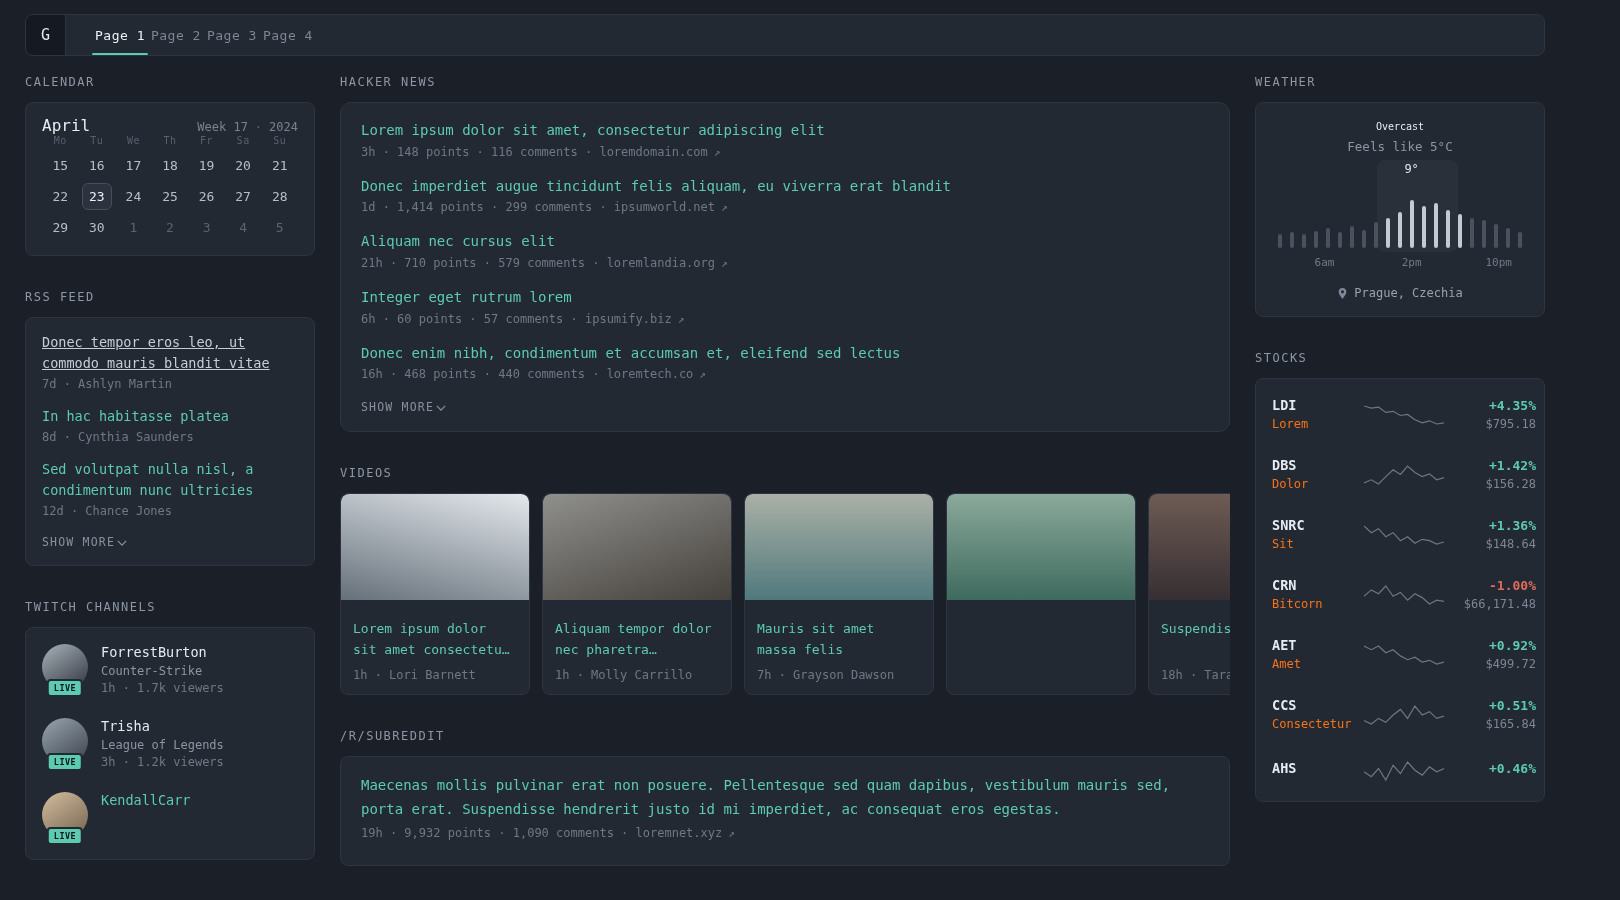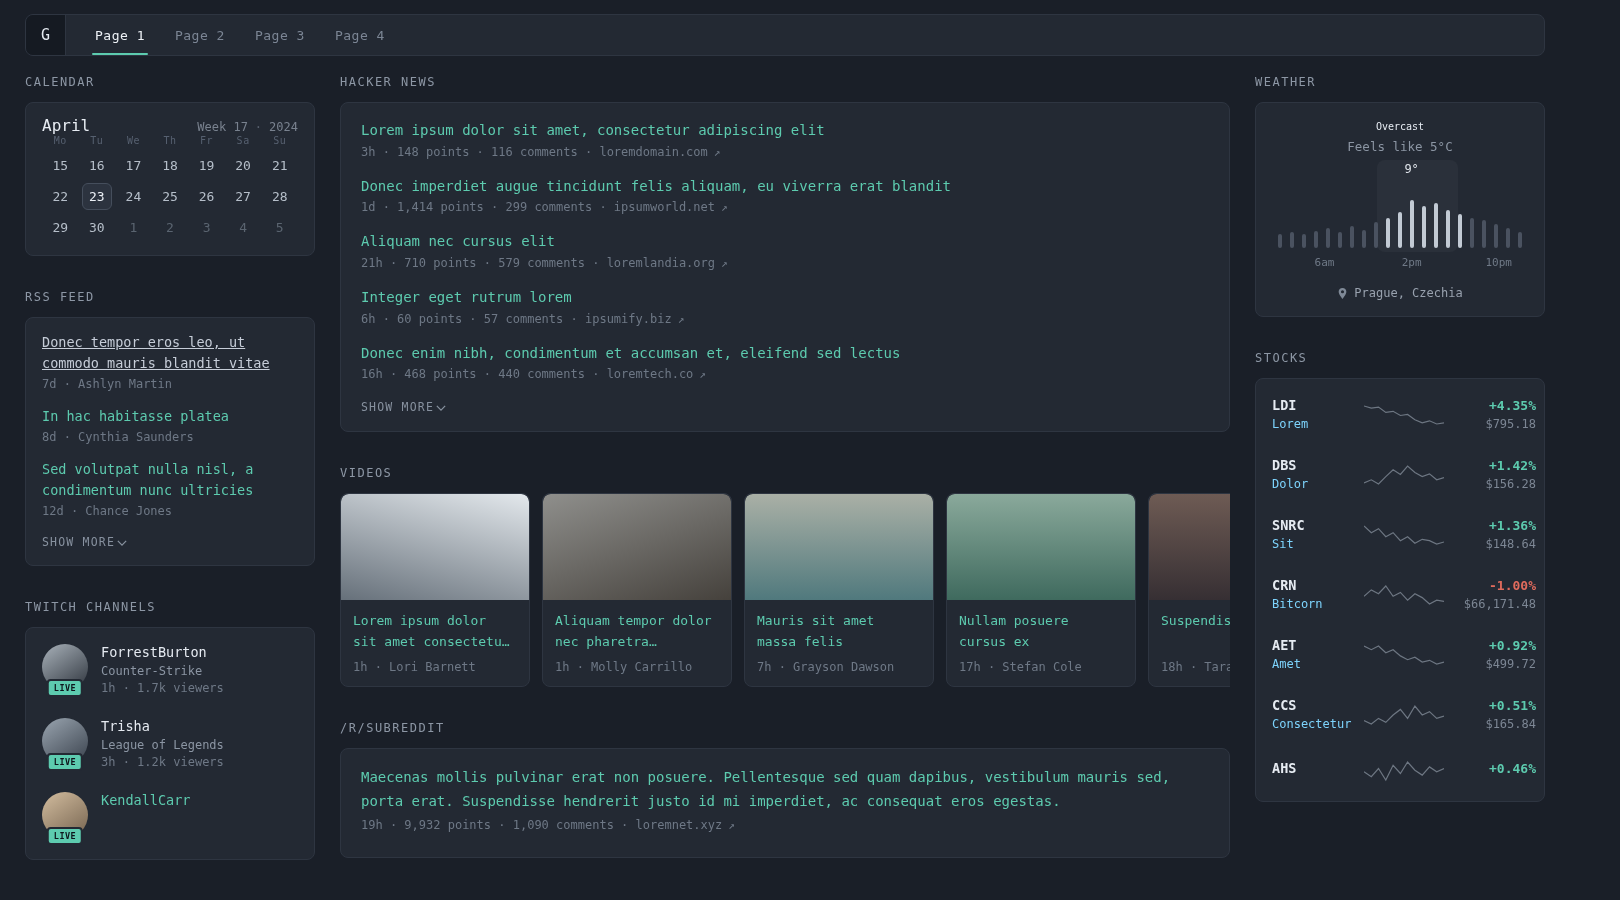--- a/index.html
+++ b/index.html
@@ -10,21 +10,21 @@
   *{box-sizing:border-box;}
   html,body{margin:0;padding:0;overflow:hidden;}
   body{width:1620px;height:900px;background:var(--bg);color:var(--text);
        font-family:"DejaVu Sans Mono","Liberation Mono",monospace;font-size:13px;}
   .page{width:1520px;margin-left:25px;}
   
   .topbar{display:flex;align-items:stretch;height:42px;background:var(--card);
           border:1px solid var(--border);border-radius:8px;margin-top:14px;overflow:hidden;}
   .logo{width:40px;display:flex;align-items:center;justify-content:center;background:#151a22;
         border-right:1px solid var(--border);color:#e3e9f0;font-size:15px;cursor:pointer;}
-  .tabs{display:flex;margin-left:26px;gap:24px;}
+  .tabs{display:flex;margin-left:26px;}
   .tab{position:relative;background:none;border:none;font:inherit;font-size:13px;color:#7b8594;
        display:flex;align-items:center;padding:0 3px;cursor:pointer;letter-spacing:.5px;}
   .tab.active{color:#edf1f6;}
   .tab.active::after{content:"";position:absolute;left:0;right:0;bottom:0;height:2px;
        background:var(--accent);border-radius:1px;}
   
   .columns{display:flex;gap:25px;}
   .col.left,.col.right{width:290px;flex:none;}
   .col.mid{width:890px;flex:none;}
   .heading{font-size:12px;font-weight:normal;letter-spacing:1.5px;color:var(--muted);margin:34px 0 13px;}
@@ -62,30 +62,30 @@
   .avatar-wrap{position:relative;flex:none;width:46px;padding-bottom:7px;}
   .avatar{width:46px;height:46px;border-radius:50%;}
   .live-badge{position:absolute;left:50%;transform:translateX(-50%);bottom:0;background:var(--accent);
               color:#0e141b;font-size:8.5px;font-weight:bold;letter-spacing:.5px;padding:2px 5px;
               border-radius:4px;border:2px solid var(--card);}
   .ch-name{display:block;color:#e5eaf1;font-size:13.5px;text-decoration:none;}
   .ch-name.accent{color:var(--accent);}
   .ch-game{color:#8b95a3;font-size:12px;margin-top:4px;}
   .ch-meta{color:var(--meta);font-size:12px;margin-top:3px;}
   
-  .hn-card{padding:17px 20px 13px;}
+  .hn-card{padding:17px 20px 13px;border-radius:11px;}
   .hn-item{margin-bottom:17px;}
   .hn-title{font-size:14px;}
   
   .videos-row{display:flex;gap:12px;overflow:hidden;}
   .video-card{width:190px;flex:none;overflow:hidden;cursor:pointer;}
   .thumb{height:106px;border-radius:8px 8px 0 0;}
   .video-body{padding:11px 12px 12px;}
   .video-title{display:block;color:var(--accent);font-size:13px;line-height:1.6;height:42px;
-               overflow:hidden;text-decoration:none;cursor:pointer;}
+               overflow:hidden;text-decoration:none;cursor:pointer;margin-top:8px;}
   .video-body .item-meta{margin-top:7px;}
   
   .sub-card{padding:17px 20px 15px;}
   .sub-post{margin-bottom:10px;}
   .sub-text{display:block;color:var(--accent);font-size:14px;line-height:1.65;text-decoration:none;cursor:pointer;}
   .sub-post .item-meta{margin-top:5px;}
   
   .weather-card{padding:18px 14px 16px;text-align:center;}
   .w-cond{font-size:10px;color:var(--bright);}
   .w-feels{font-size:12.5px;color:#8b95a3;margin-top:7px;}
@@ -98,21 +98,21 @@
   .w-times{position:relative;height:14px;margin:8px 8px 0;}
   .wtime{position:absolute;transform:translateX(-50%);top:0;font-size:11px;color:#6f7987;}
   .w-loc{margin-top:16px;display:flex;align-items:center;justify-content:center;gap:6px;
          color:#98a1ae;font-size:12px;}
   .pin-icon{color:#7f8997;display:inline-flex;}
   
   .stocks-card{padding:5px 16px;}
   .stock-row{display:flex;align-items:center;padding:13px 0;cursor:pointer;}
   .stock-id{width:92px;flex:none;}
   .stock-ticker{color:#e6ebf2;font-size:13.5px;font-weight:bold;}
-  .stock-name{color:#7dd3fc;font-size:12px;margin-top:4px;}
+  .stock-name{color:#f97316;font-size:12px;margin-top:4px;}
   .spark-wrap{flex:1;display:flex;justify-content:center;}
   .spark polyline{fill:none;stroke:#6d7682;stroke-width:1.2;}
   .stock-right{width:92px;flex:none;text-align:right;}
   .stock-change{color:var(--accent);font-size:13px;font-weight:bold;}
   .stock-change.negative{color:var(--negative);}
   .stock-price{color:#7c8694;font-size:12px;margin-top:4px;}
 </style>
 </head>
 <body>
 
@@ -355,24 +355,20 @@
   </div>
             <div class="card video-card">
     <div class="thumb" style="background: linear-gradient(rgb(170, 176, 166), rgb(80, 121, 125));"></div>
     <div class="video-body">
       <a class="video-title">Mauris sit amet massa felis</a>
       <div class="item-meta">7h · Grayson Dawson</div>
     </div>
   </div>
             <div class="card video-card">
     <div class="thumb" style="background: linear-gradient(rgb(138, 169, 155), rgb(63, 106, 94));"></div>
-    <div class="video-body">
-      <a class="video-title">Nullam posuere cursus ex</a>
-      <div class="item-meta">17h · Stefan Cole</div>
-    </div>
   </div>
             <div class="card video-card">
     <div class="thumb" style="background: linear-gradient(rgb(110, 91, 84), rgb(54, 47, 51));"></div>
     <div class="video-body">
       <a class="video-title">Suspendisse diam</a>
       <div class="item-meta">18h · Tara</div>
     </div>
   </div>
           </div>
       </section>

